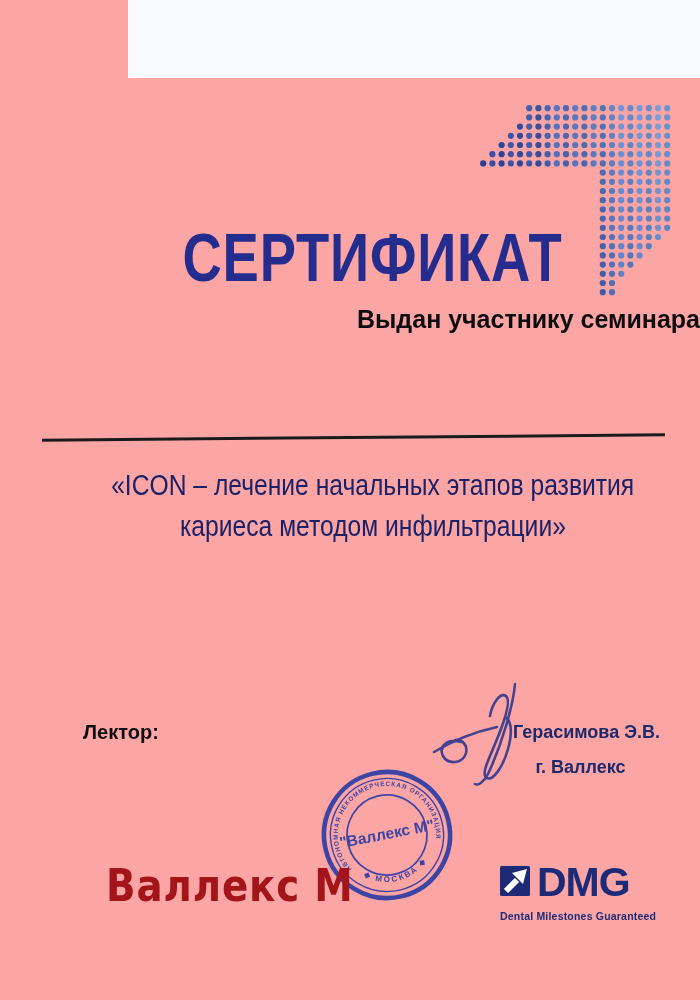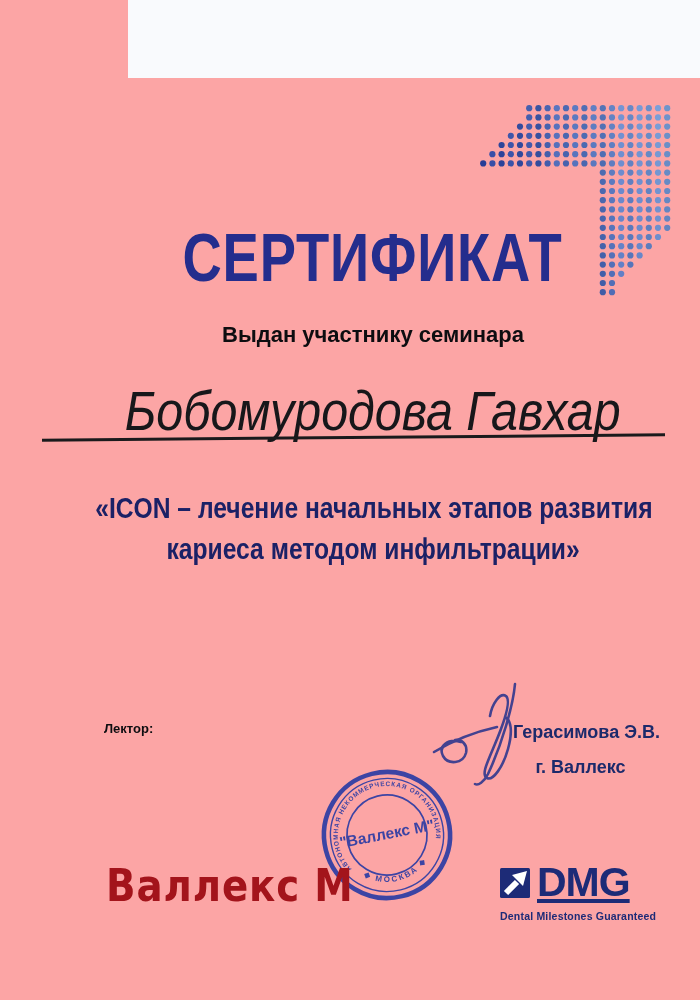--- a/index.html
+++ b/index.html
@@ -8,33 +8,33 @@
     background:#fca5a5; overflow:hidden;
     font-family:"Liberation Sans", sans-serif;
   }
   .scan-band{position:absolute; top:0; left:128px; right:0; height:78px; background:#f9fafd;}
   .abs{position:absolute;}
   .centered{left:46px; right:0; text-align:center;}
   .title{
     top:218px; color:#242d8d; font-weight:bold; letter-spacing:1px;
   }
   .title span{display:inline-block; font-size:68px; transform:scaleX(.80); transform-origin:center; white-space:nowrap;}
-  .subtitle{top:322px; color:#0d0d10; font-weight:bold; font-size:22px;}
+  .subtitle{top:305px; color:#0d0d10; font-weight:bold; font-size:25px;text-align:right;}
   .recipient{top:379px; color:#17171a;}
   .recipient span{display:inline-block; font-size:55px; font-style:italic; transform:scaleX(.88); transform-origin:center; white-space:nowrap;}
   .name-underline{top:436px; left:42px; width:623px; height:3px; background:#1a1a1c; transform:rotate(-0.5deg);}
-  .seminar{top:488px; color:#1b2166; font-weight:bold;}
+  .seminar{top:465px; color:#1b2166; font-weight:normal;}
   .seminar span{display:inline-block; font-size:29px; line-height:41px; transform:scaleX(.85); transform-origin:center; white-space:nowrap;}
-  .lecturer-label{top:721px; left:104px; font-size:13px; font-weight:bold; color:#0d0d10;}
+  .lecturer-label{top:721px; left:83px; font-size:20px; font-weight:bold; color:#0d0d10;}
   .lecturer-block{top:722px; right:40px; text-align:center; color:#1c2a6b; font-weight:bold; font-size:18px;}
   .lecturer-city{margin-top:14px; margin-right:12px;}
   .vallex-logo{top:860px; left:106px; color:#a3141b; font-weight:bold; font-family:"DejaVu Sans", sans-serif;}
   .vallex-logo span{display:inline-block; font-size:44px; letter-spacing:1px; transform:scaleX(.88); transform-origin:left; white-space:nowrap;}
   .dmg-block{top:866px; left:500px; color:#1d2b77;}
-  .dmg-row{display:flex; align-items:flex-end;text-decoration:underline;}
+  .dmg-row{display:flex; align-items:flex-start;}
   .dmg-text{font-size:41px; font-weight:bold; letter-spacing:-1px; line-height:32px; margin-left:7px;}
   .dmg-caption{font-size:10.5px; font-weight:bold; margin-top:12px; letter-spacing:0.2px; white-space:nowrap;}
   .stamp-wrap{top:765px; left:317px; width:140px; height:140px; filter:blur(0.35px); opacity:.93;}
   .sig-wrap{top:678px; left:430px; width:102px; height:110px;}
 </style>
 </head>
 <body>
 
 <div class="page">
 
@@ -254,23 +254,20 @@
       <circle cx="134.8" cy="199.2" r="3.1" fill="rgb(64,92,166)"></circle>
       <circle cx="144.0" cy="199.2" r="3.1" fill="rgb(80,108,181)"></circle>
     </svg>
 
   <div class="abs centered title">
     <span>СЕРТИФИКАТ</span>
   </div>
 
   <div class="abs centered subtitle">Выдан участнику семинара</div>
 
-  <div class="abs centered recipient">
-    <span>Бобомуродова Гавхар</span>
-  </div>
   <div class="abs name-underline"></div>
 
   <div class="abs centered seminar">
     <span>«ICON – лечение начальных этапов развития</span><br>
     <span>кариеса методом инфильтрации»</span>
   </div>
 
   <div class="abs lecturer-label">Лектор:</div>
 
   <svg class="abs sig-wrap" viewBox="0 0 102 110">

